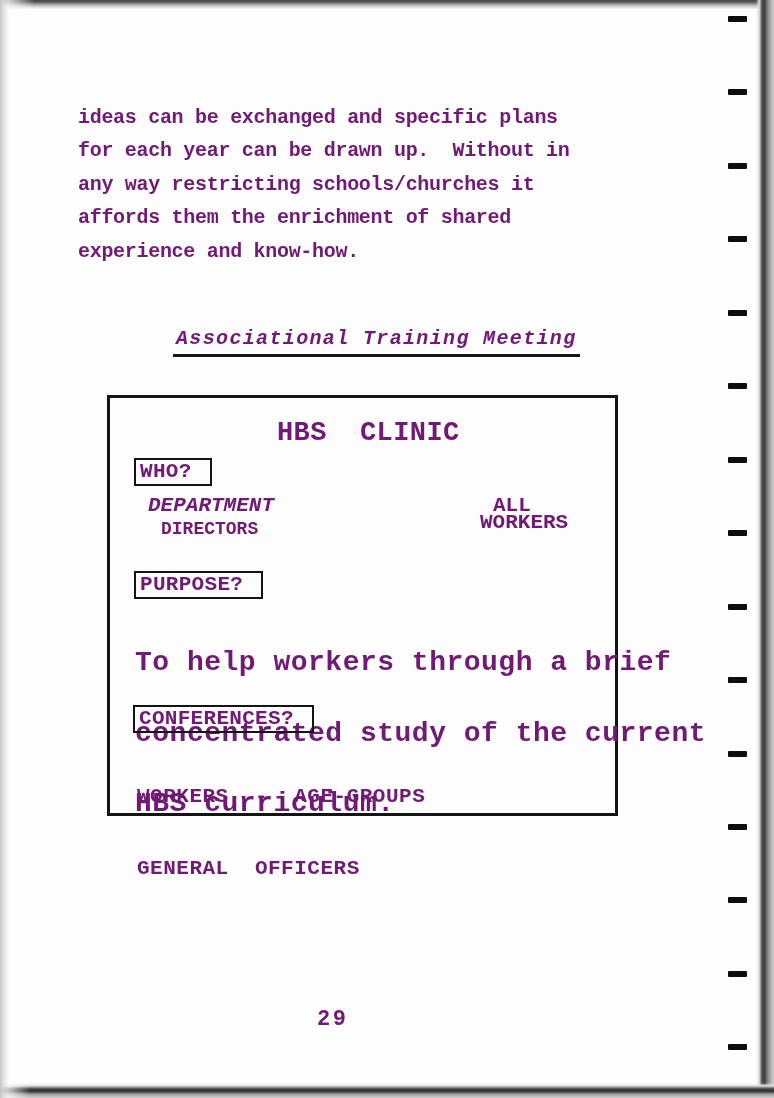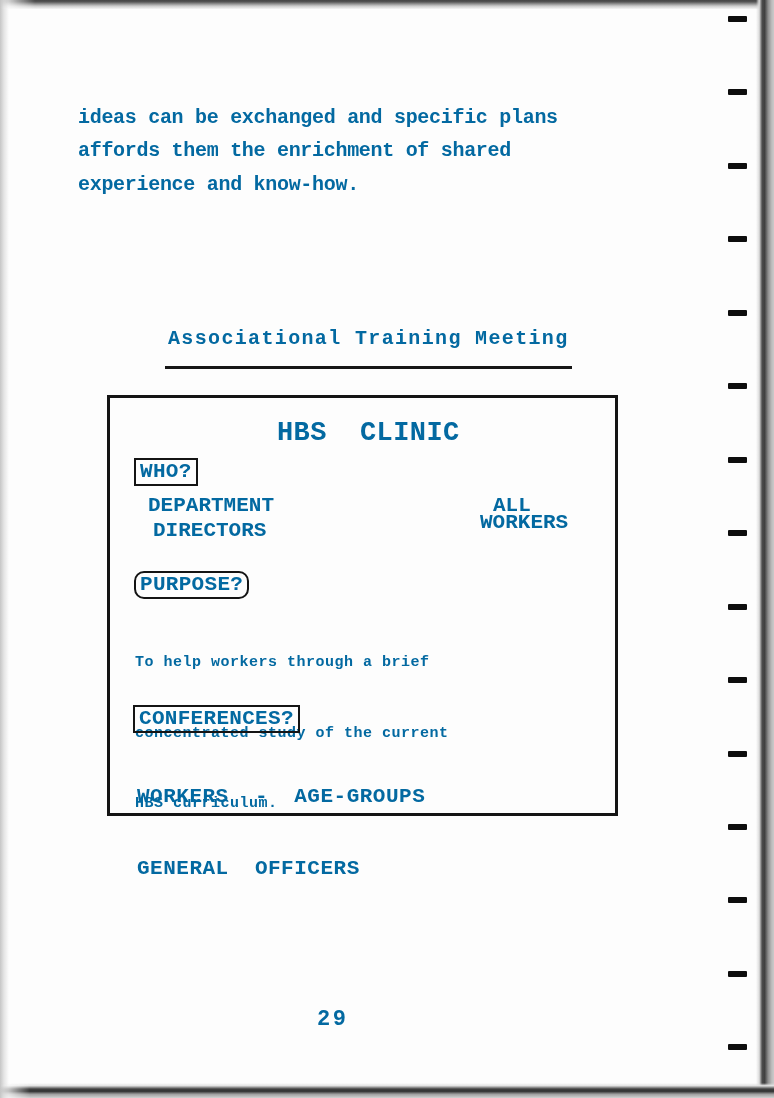--- a/index.html
+++ b/index.html
@@ -1,50 +1,50 @@
 <!DOCTYPE html>
 <html><head>
 <meta charset="utf-8">
 <style>
   html,body { margin:0; padding:0; background:#bfbfbf; }
   .scan {
     position:relative; width:774px; height:1098px;
     background:#fdfdfd; overflow:hidden;
     font-family:"Liberation Mono","DejaVu Sans Mono",monospace;
-    font-weight:700; color:#0369a1;
+    font-weight:700; color:#701a75;
   }
   .line { white-space:pre; }
 
   
   .para-top   { position:absolute; left:78px;  top:101px; font-size:20px; line-height:33.4px; letter-spacing:-0.3px; }
   .para-bottom{ position:absolute; left:58px;  top:852px; font-size:20px; line-height:33.5px; letter-spacing:2.3px; }
   .faded { opacity:0.4; filter:blur(0.7px); }
 
   
   .heading {
-    position:absolute; left:165px; top:327px; font-size:20px; letter-spacing:1.35px;
-    border-bottom:3px solid #161616; padding:0 3px 16px 3px; white-space:pre;
+    position:absolute; left:173px; top:327px; font-size:20px; letter-spacing:1.35px;
+    border-bottom:3px solid #161616; padding:0 3px 4px 3px; white-space:pre;font-style:italic;
   }
 
   
   .clinic-box { position:absolute; left:107px; top:395px; width:505px; height:415px; border:3px solid #141414; }
   .clinic-box .abs { position:absolute; white-space:pre; }
   .box-title  { left:167px; top:20px; font-size:27px; letter-spacing:0.4px; }
   .q-label {
-    border:2.5px solid #141414; padding:1px 4px 2px 4px;
+    border:2.5px solid #141414; padding:1px 18px 2px 4px;
     font-size:21px; line-height:21px; letter-spacing:0.3px;
   }
   .who-label  { left:24px; top:60px; }
-  .purp-label { left:24px; top:173px;border-radius:10px; }
+  .purp-label { left:24px; top:173px; }
   .conf-label { left:23px; top:307px;text-align:center; }
-  .dept-line      { left:38px;  top:96px;  font-size:21px; }
-  .directors-line { left:43px;  top:121px; font-size:21px;text-align:right; }
+  .dept-line      { left:38px;  top:96px;  font-size:21px;font-style:italic; }
+  .directors-line { left:51px;  top:121px; font-size:18px;text-align:right; }
   .all-line       { left:383px; top:96px;  font-size:21px; }
   .workers-line   { left:370px; top:113px; font-size:21px; }
-  .purpose-lines  { left:25px;  top:206px; font-size:15px; line-height:23.5px; letter-spacing:0.5px;font-family:Liberation Mono, monospace; }
+  .purpose-lines  { left:25px;  top:206px; font-size:28px; line-height:23.5px; letter-spacing:0.5px;font-family:Liberation Mono, monospace; }
   .conf-lines     { left:27px;  top:339px; font-size:21px; line-height:24px;   letter-spacing:0.5px; }
 
   .page-number { position:absolute; left:317px; top:1007px; font-size:22px; letter-spacing:2.5px; }
 
   
   .edge { position:absolute; pointer-events:none; }
   .edge-top { top:0; left:0; width:100%; height:9px;
     background:linear-gradient(180deg,#454545 0%,#555555 20%,#969696 45%,#cdcdcd 68%,#f6f6f6 100%);
     -webkit-mask-image:linear-gradient(90deg,transparent 0,#000 35px);
     mask-image:linear-gradient(90deg,transparent 0,#000 35px);
@@ -64,20 +64,22 @@
   
   .mark { position:absolute; left:728px; width:19px; height:6px; background:#0d0d0d; border-radius:1px; }
 </style>
 </head>
 <body>
 
 <div class="scan">
 
   <div class="para-top">
     <div class="line">ideas can be exchanged and specific plans</div>
+    <div class="line">for each year can be drawn up.  Without in</div>
+    <div class="line">any way restricting schools/churches it</div>
     <div class="line">affords them the enrichment of shared</div>
     <div class="line">experience and know-how.</div>
   </div>
 
   <div class="heading">Associational Training Meeting</div>
 
   <div class="clinic-box">
     <div class="abs box-title">HBS  CLINIC</div>
 
     <div class="abs q-label who-label">WHO?</div>

